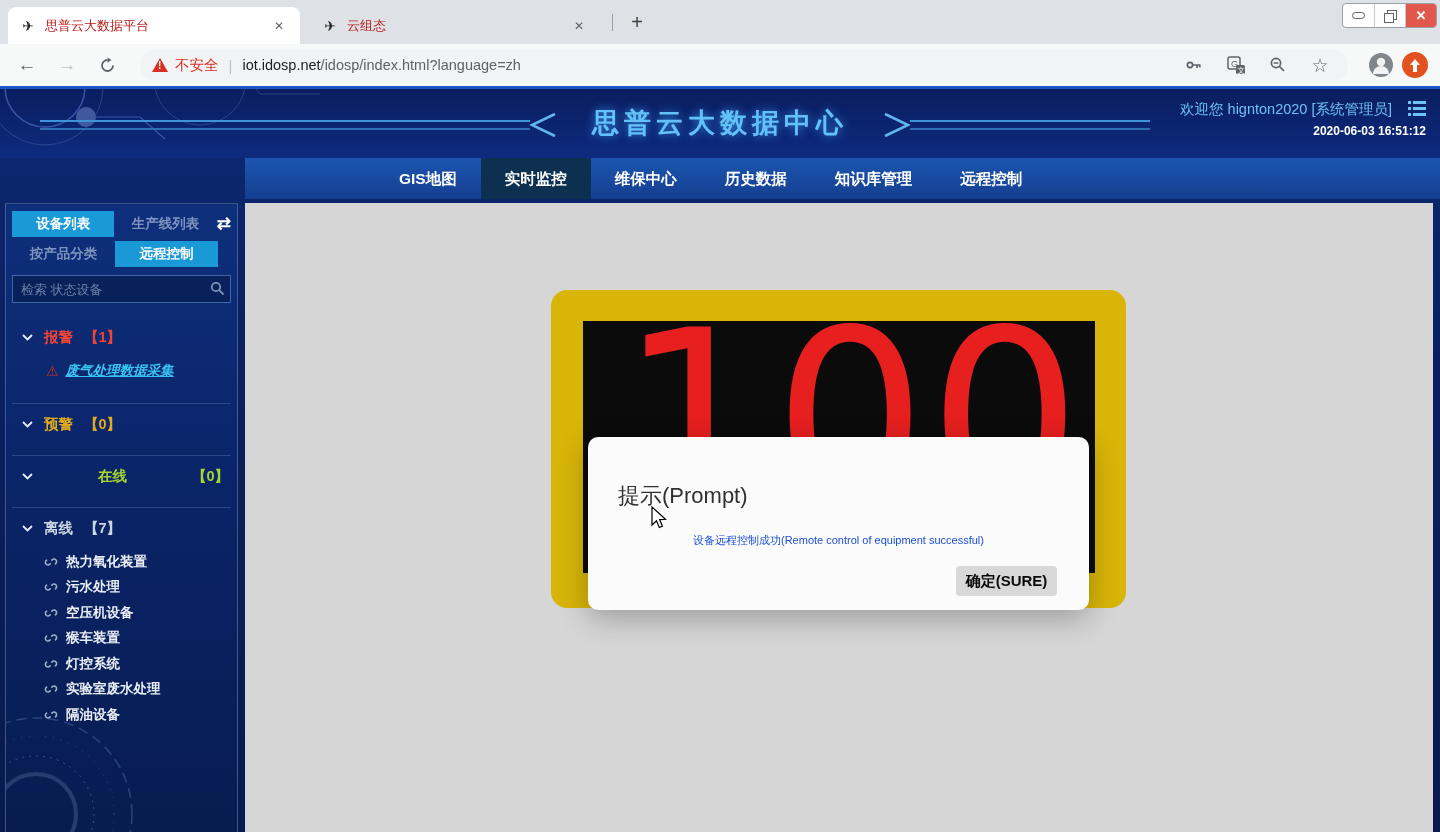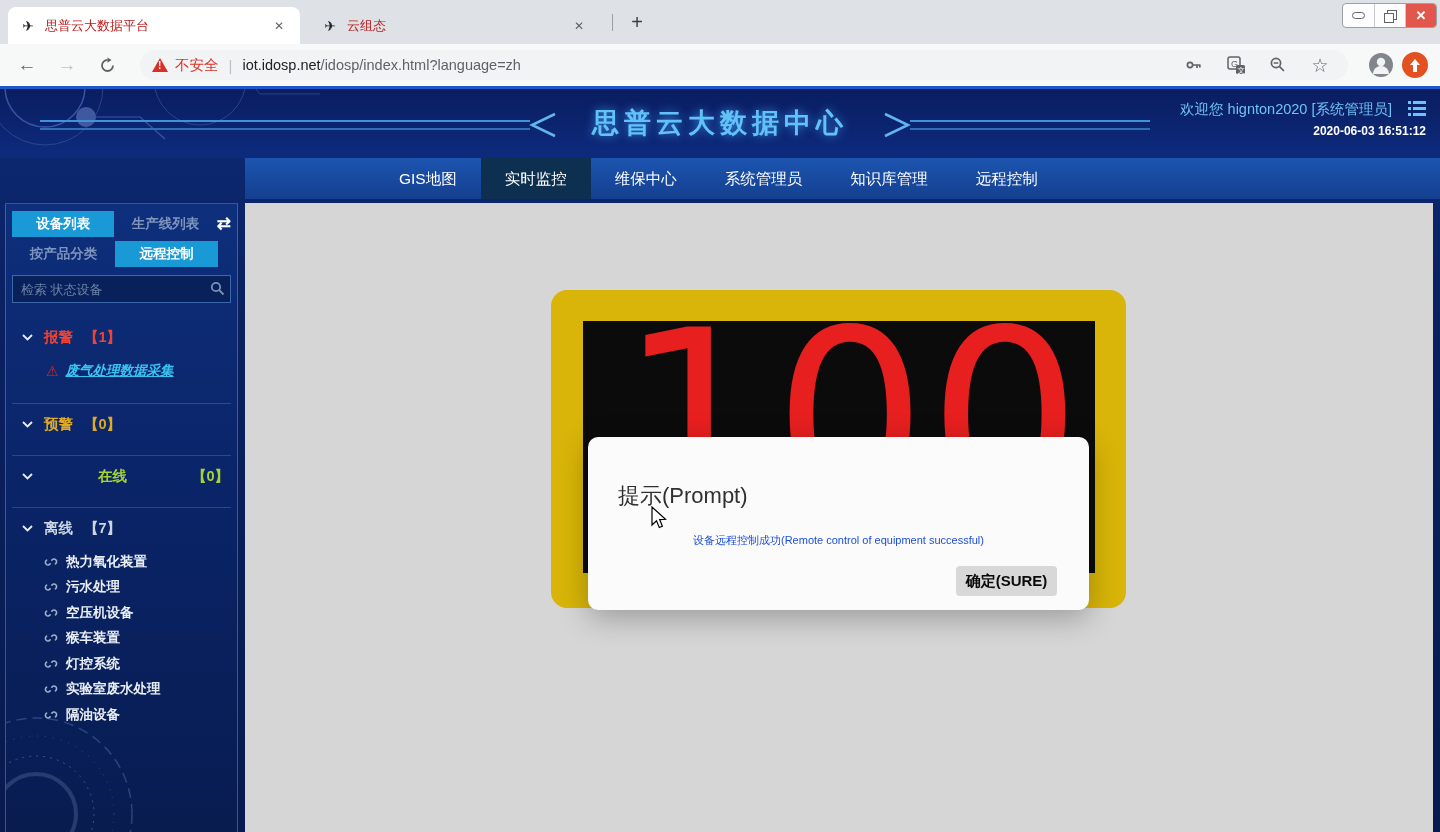--- a/index.html
+++ b/index.html
@@ -63,21 +63,21 @@
                text-shadow:0 0 10px rgba(70,170,255,.75); }
   .hdr-deco { position:absolute; top:23px; }
   .hdr-deco.left { left:40px; } .hdr-deco.right { left:860px; }
   .hdr-welcome { position:absolute; right:48px; top:11px; font-size:14.5px; color:#6fc2f5; white-space:nowrap; }
   .hdr-menu-icon { position:absolute; right:14px; top:11px; }
   .hdr-time { position:absolute; right:14px; top:35px; font-size:12px; font-weight:bold; color:#ffffff; }
 
   
   .nav-band { position:absolute; left:245px; top:69px; width:1195px; height:41px;
               background:linear-gradient(180deg,#1c55b0,#143f90); display:flex; padding-left:130px; }
-  .nav-item { height:41px; line-height:41px; padding:0 24px; font-size:15.5px; font-weight:normal;
+  .nav-item { height:41px; line-height:41px; padding:0 24px; font-size:15.5px; font-weight:bold;
               color:#ffffff; cursor:pointer; }
   .nav-item.active { background:#0d3050; }
 
   
   .sidebar { position:absolute; left:5px; top:114px; width:233px; height:632px;
              background:linear-gradient(180deg,#0e2f7c 0%, #0a2468 45%, #081c50 100%);
              border:1px solid rgba(160,190,235,.35); padding:6px 6px 0 6px; overflow:hidden; }
   .side-tabs { display:flex; align-items:center; height:27px; margin-bottom:3px; }
   .side-tab { width:103px; height:26px; line-height:26px; text-align:center; font-size:13.5px; }
   .side-tab.on { background:#199ad6; color:#fff; font-weight:bold; }
@@ -245,21 +245,21 @@
             <rect x="5" y="13" width="13" height="3" fill="#6cc3f5"></rect>
         </svg>
       </div>
       <div class="hdr-time">2020-06-03 16:51:12</div>
     </div>
 
     <div class="nav-band">
       <div class="nav-item">GIS地图</div>
       <div class="nav-item active">实时监控</div>
       <div class="nav-item">维保中心</div>
-      <div class="nav-item">系统管理员</div>
+      <div class="nav-item">历史数据</div>
       <div class="nav-item">知识库管理</div>
       <div class="nav-item">远程控制</div>
     </div>
 
     <div class="sidebar">
       <div class="side-tabs">
         <div class="side-tab on">设备列表</div>
         <div class="side-tab off">生产线列表</div>
         <span class="swap-icon">⇄</span>
       </div>

